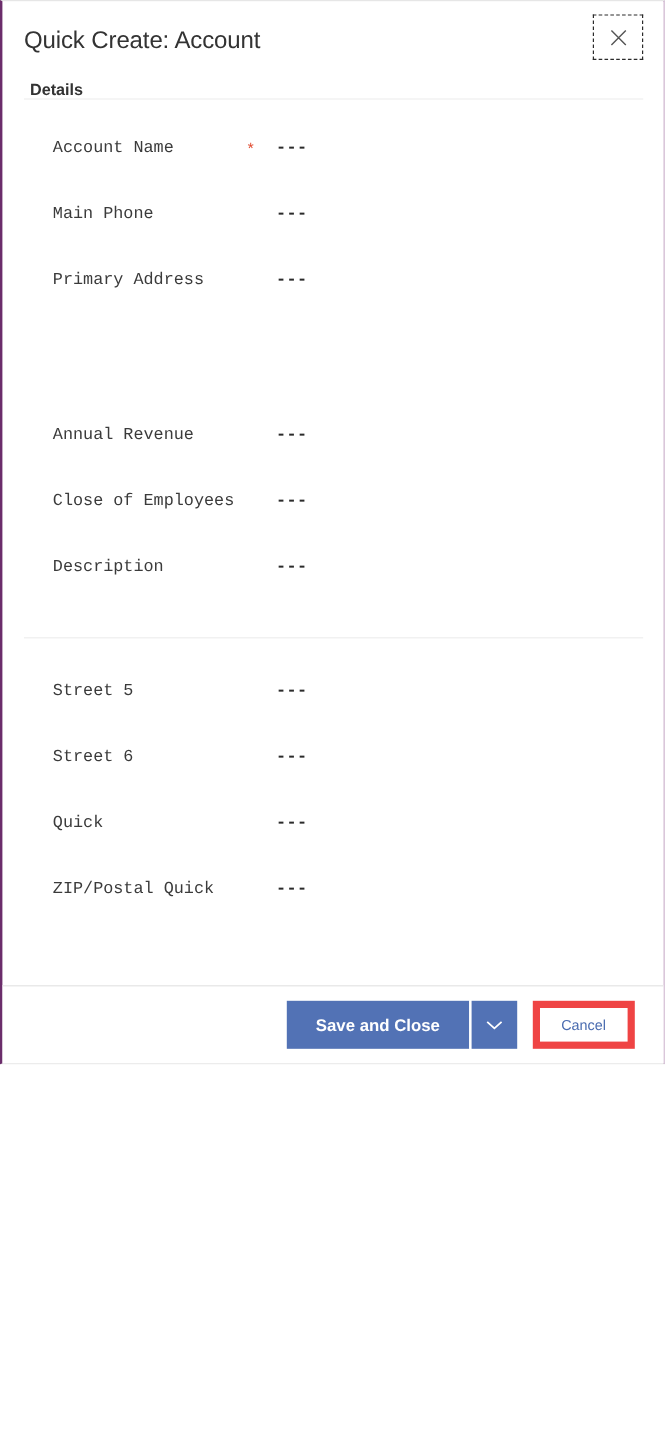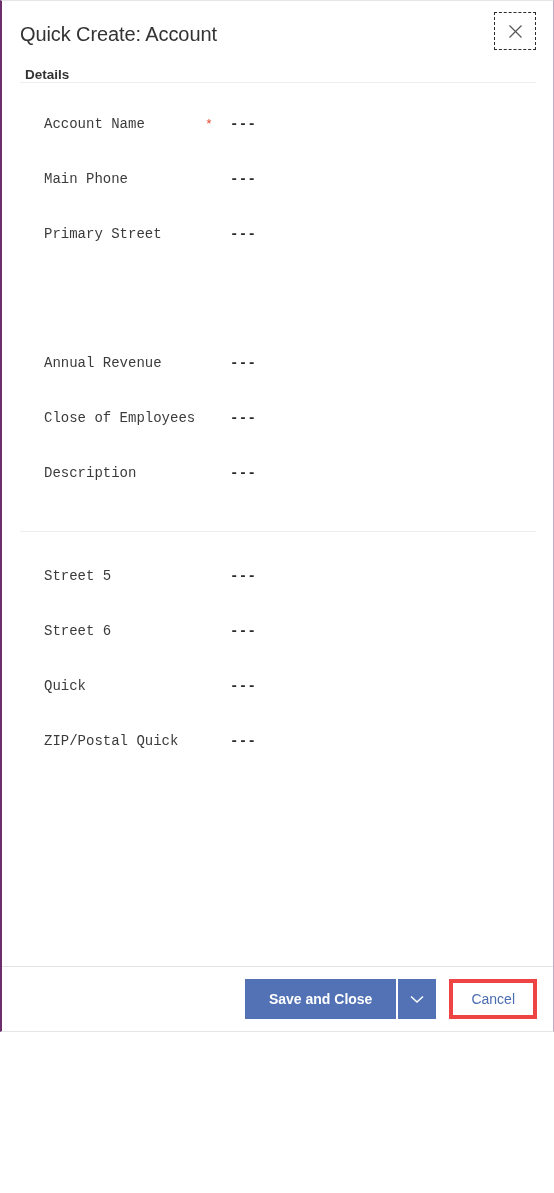--- a/index.html
+++ b/index.html
@@ -8,21 +8,21 @@
     background: #ffffff;
   }
   body {
     font-family: "Liberation Sans", sans-serif;
     -webkit-font-smoothing: antialiased;
   }
 
   .quick-create-panel {
     position: relative;
     width: 554px;
-    height: 1032px;
+    height: 887px;
     box-sizing: border-box;
     background: #ffffff;
     border-left: 2px solid #6b2d6b;
     border-right: 1px solid #c5a8c5;
     border-top: 1px solid #e6e6e6;
     border-bottom: 1px solid #e6e6e6;
     overflow: hidden;
     display: flex;
     flex-direction: column;
   }
@@ -117,21 +117,21 @@
 
   
   .panel-footer {
     flex: 0 0 auto;
     height: 64px;
     border-top: 1px solid #e4e4e4;
     background: #ffffff;
     display: flex;
     align-items: center;
     justify-content: flex-end;
-    padding-right: 16px;
+    padding-right: 24px;
   }
   .split-button {
     display: flex;
     align-items: stretch;
     height: 40px;
   }
   .split-primary {
     background: #5272b5;
     color: #ffffff;
     font-size: 14px;
@@ -159,23 +159,23 @@
     align-items: center;
     justify-content: center;
     padding: 0;
   }
   .cancel-button {
     margin-left: 13px;
     height: 40px;
     min-width: 84px;
     box-sizing: border-box;
     background: #ffffff;
-    border: 4px solid #ef4444;
+    border: 6px solid #ef4444;
     color: #4a6cb0;
-    font-size: 14px;
+    font-size: 12px;
     font-family: inherit;
     cursor: pointer;
     padding: 0 18px;
   }
 </style>
 </head>
 <body>
 
 <div class="quick-create-panel">
 
@@ -207,21 +207,21 @@
 
     <div class="field-row">
       <span class="field-label">Main Phone</span>
       <span class="field-required"></span>
       <span class="field-value">---</span>
     </div>
 
     <div class="spacer-after-row"></div>
 
     <div class="field-row">
-      <span class="field-label">Primary Street</span>
+      <span class="field-label">Primary Address</span>
       <span class="field-required"></span>
       <span class="field-value">---</span>
     </div>
 
     <div class="spacer-gap-block"></div>
 
     <div class="field-row">
       <span class="field-label">Annual Revenue</span>
       <span class="field-required"></span>
       <span class="field-value">---</span>

